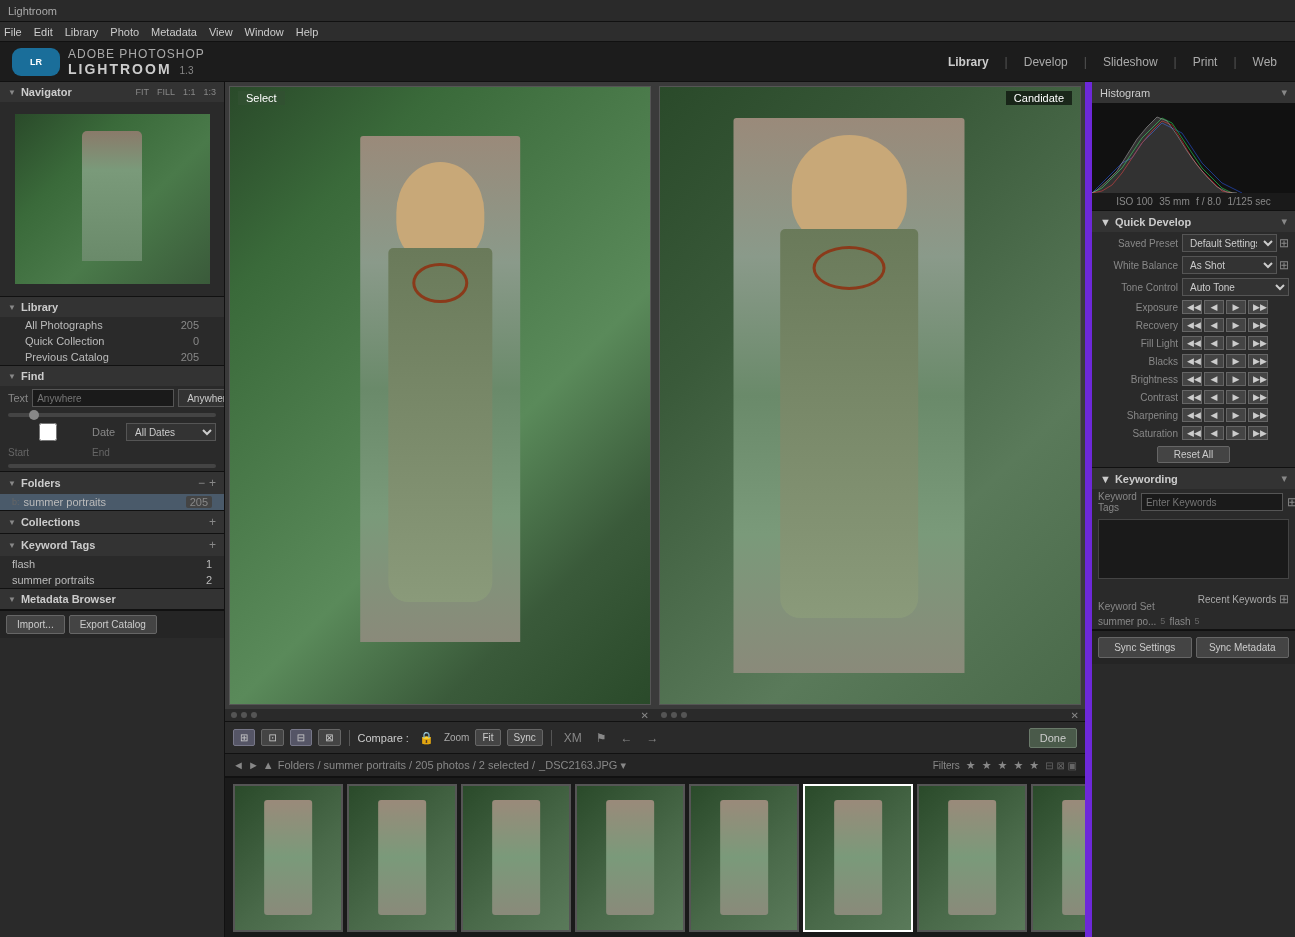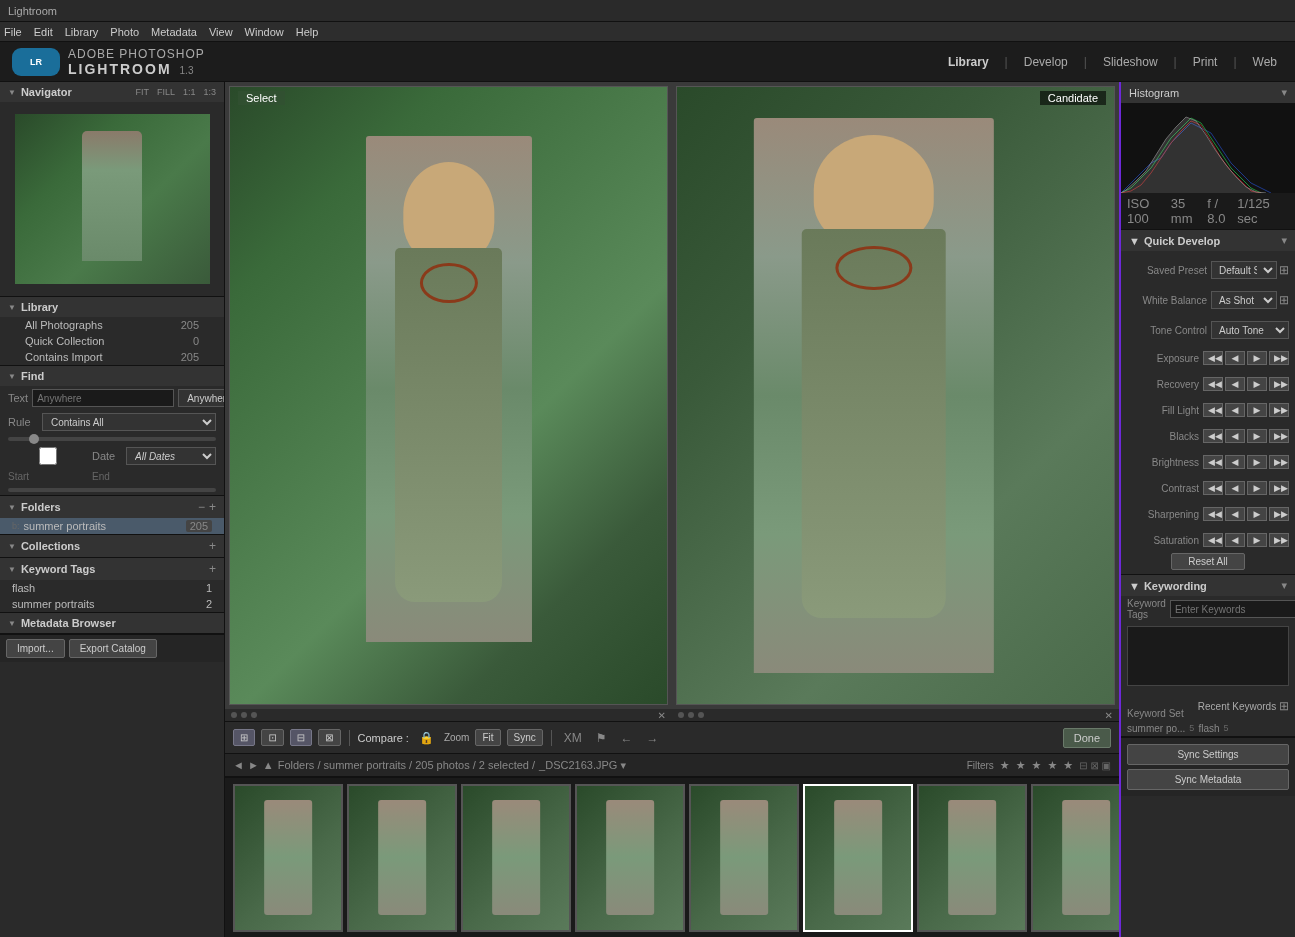--- a/index.html
+++ b/index.html
@@ -413,23 +413,23 @@
       top: 10%;
       transform: translateX(-50%);
       width: 45%;
       height: 80%;
       background: linear-gradient(180deg, #9a8a7a 0%, #7a9a7a 50%, #8a8a7a 100%);
       border-radius: 3px;
     }
 
     
     #right-panel {
-      width: 176px;
+      width: 210px;
       background: #2a2a2a;
-      border-left: 2px solid #6d28d9;
+      border-left: 7px solid #6d28d9;
       display: flex;
       flex-direction: column;
       overflow-y: auto;
     }
 
     
     #histogram-section {
       border-bottom: 1px solid #111;
     }
     #histogram-header {
@@ -441,22 +441,22 @@
     }
     #histogram-canvas {
       height: 90px;
       background: #111;
       position: relative;
       overflow: hidden;
     }
     #histogram-info {
       display: flex;
       justify-content: space-around;
-      padding: 3px 6px;
-      font-size: 13px;
+      padding: 3px 21px;
+      font-size: 10px;
       color: #888;
       background: #1a1a1a;
     }
 
     
     .right-section {
       border-bottom: 1px solid #111;
     }
     .right-header {
       background: #333;
@@ -472,21 +472,20 @@
       display: flex;
       align-items: center;
       gap: 4px;
     }
 
     .qd-row {
       display: flex;
       align-items: center;
       padding: 2px 6px;
       gap: 4px;
-      margin-top: 8px;
     }
     .qd-label { color: #888; font-size: 10px; width: 80px; text-align: right; }
     .qd-control {
       flex: 1;
       display: flex;
       align-items: center;
       gap: 2px;
     }
     .qd-select {
       background: #333;
@@ -563,21 +562,20 @@
     .keyword-tag { color: #888; font-size: 10px; cursor: pointer; }
     .keyword-count { color: #666; font-size: 9px; }
 
     
     #sync-buttons {
       display: flex;
       gap: 4px;
       padding: 6px;
       border-top: 1px solid #111;
       background: #252525;
-      flex-direction: column;
     }
     .sync-btn {
       flex: 1;
       background: #444;
       border: 1px solid #666;
       color: #ccc;
       font-size: 10px;
       padding: 4px 4px;
       cursor: pointer;
       border-radius: 2px;
@@ -722,54 +720,48 @@
         </div>
         <div class="library-item">
           <span>All Photographs</span>
           <span class="count">205</span>
         </div>
         <div class="library-item">
           <span>Quick Collection</span>
           <span class="count">0</span>
         </div>
         <div class="library-item">
-          <span>Contains Import</span>
+          <span>Previous Catalog</span>
           <span class="count">205</span>
         </div>
       </div>
 
       <div class="panel-section">
         <div class="panel-header">
           <div class="title">
             <span class="triangle">▼</span>
             <span>Find</span>
           </div>
         </div>
         <div class="find-row">
           <label>Text</label>
           <input type="text" placeholder="Anywhere" style="">
           <select>
             <option>Anywhere</option>
           </select>
         </div>
-        <div class="find-row">
-          <label>Rule</label>
-          <select style="width:100%;">
-            <option>Contains All</option>
-          </select>
-        </div>
         <div class="slider-container">
           <div class="slider-bar">
             <div class="slider-handle"></div>
           </div>
         </div>
         <div class="find-row">
           <input type="checkbox" style="">
           <label>Date</label>
-          <select style="width:100%;font-style:italic;">
+          <select style="width:100%;">
             <option>All Dates</option>
           </select>
         </div>
         <div class="find-row">
           <span style="color:#666;font-size:10px;width:80px;">Start</span>
           <span style="color:#666;font-size:10px;">End</span>
         </div>
         <div class="slider-container">
           <div class="slider-bar">
           </div>

